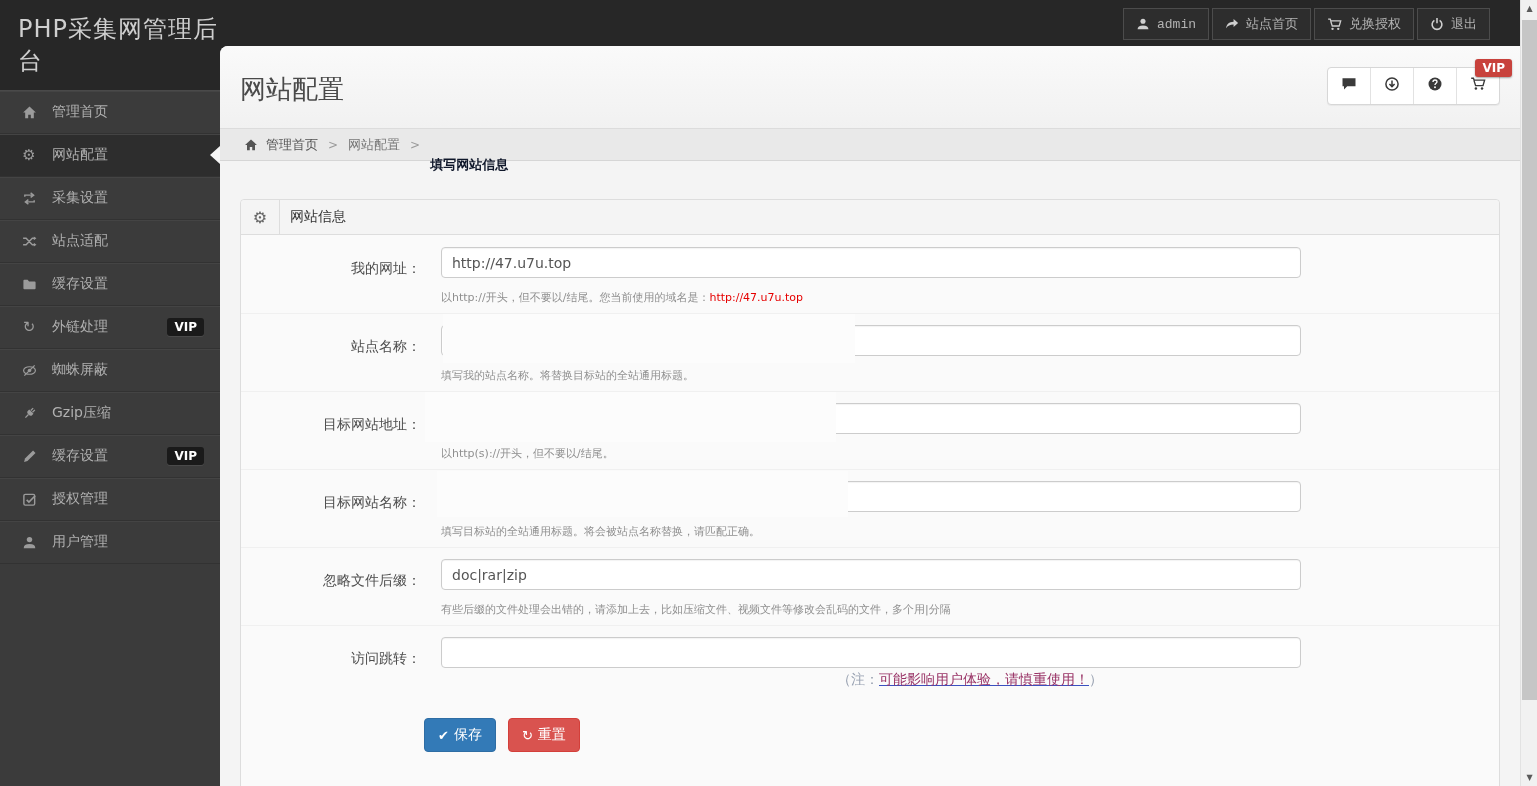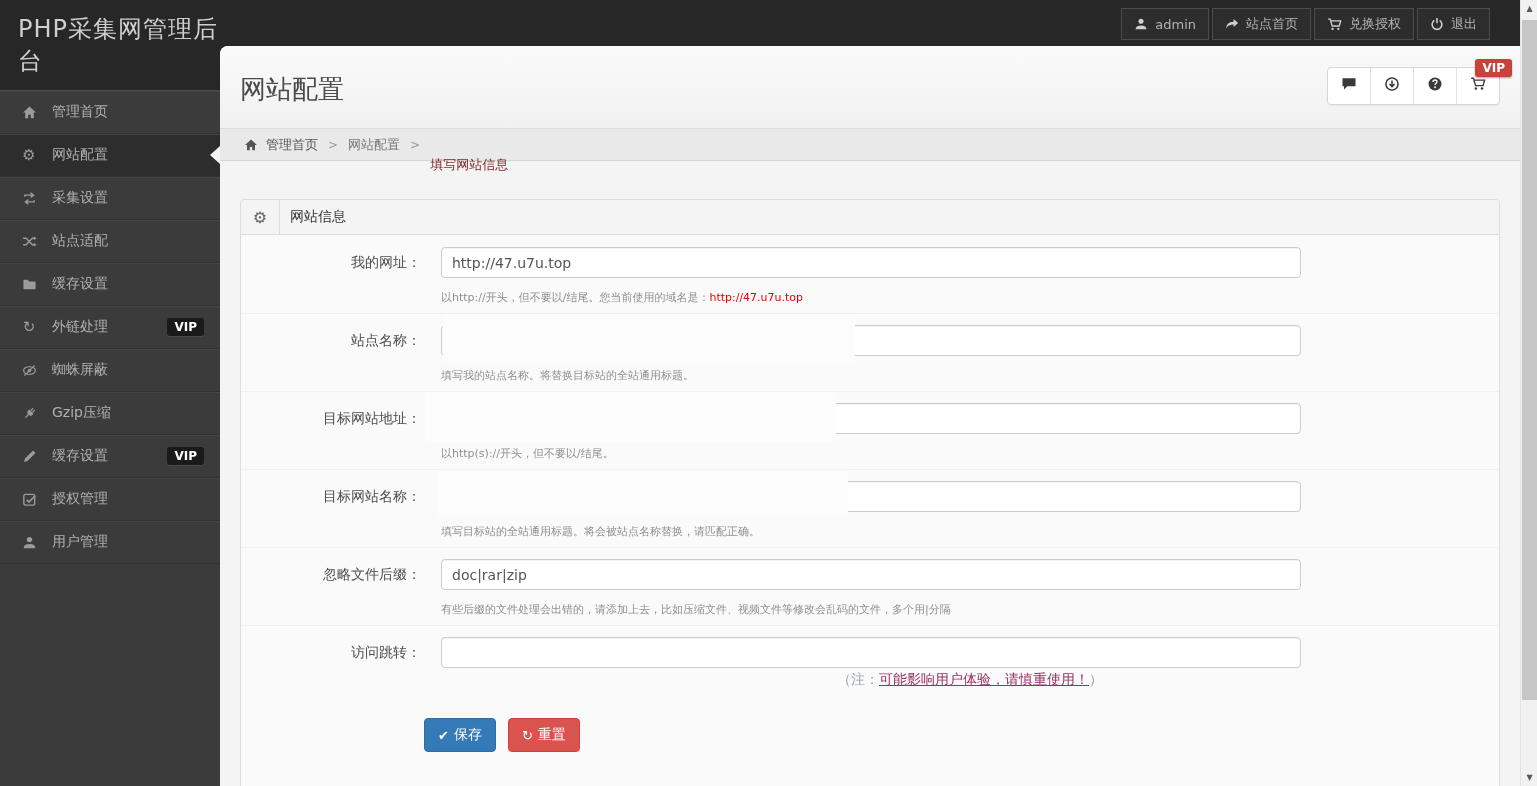--- a/index.html
+++ b/index.html
@@ -4,21 +4,21 @@
 <style>
   html,body{margin:0;padding:0;}
   body{font-family:"DejaVu Sans","Liberation Sans",sans-serif;}
   .app{position:relative;width:1537px;height:786px;overflow:hidden;background:#272727;}
 
   
   .brand{position:absolute;left:0;top:0;width:220px;height:90px;background:#272727;border-bottom:2px solid #1e1e1e;}
   .brand .logo{position:absolute;left:18px;top:0;height:90px;display:flex;align-items:center;color:#cfcfcf;font-size:24px;letter-spacing:1px;}
   .topbar{position:absolute;left:220px;top:0;width:1300px;height:46px;background:#272727;}
   .topnav{position:absolute;right:30px;top:8px;display:flex;gap:3px;}
-  .topnav .tn-item{display:flex;align-items:center;gap:7px;height:30px;padding:0 12px;border:1px solid #4c4c4c;background:rgba(255,255,255,0.03);color:#b3b3b3;font-size:13px;cursor:pointer;}
+  .topnav .tn-item{display:flex;align-items:center;gap:7px;height:30px;padding:0 12px;border:1px solid #4c4c4c;background:rgba(255,255,255,0.03);color:#b3b3b3;font-size:13px;cursor:pointer;font-family:Liberation Mono, monospace;}
   .topnav .tn-item svg{display:block;}
 
   
   .sidebar{position:absolute;left:0;top:90px;width:220px;bottom:0;background:#3b3b3b;border-top:1px solid #4a4a4a;}
   .sb-item{position:relative;height:42px;display:flex;align-items:center;padding-left:18px;color:#b0b0b0;font-size:14px;border-bottom:1px solid #323232;box-shadow:inset 0 1px 0 #444;cursor:pointer;}
   .sb-item.active{background:#2d2d2d;}
   .sb-item.active::after{content:"";position:absolute;right:0;top:50%;margin-top:-9px;border-top:9px solid transparent;border-bottom:9px solid transparent;border-right:10px solid #f5f5f5;}
   .sb-ico{width:22px;text-align:center;color:#9b9b9b;font-size:15px;line-height:1;}
   .sb-ico svg{display:block;margin:0 auto;}
   .sb-label{margin-left:12px;}
@@ -30,31 +30,31 @@
   .page-title{position:absolute;left:20px;top:26px;font-size:26px;color:#4a4a4a;}
   .tools{position:absolute;right:20px;top:21px;display:flex;border:1px solid #d7d7d7;border-radius:4px;background:#fff;box-shadow:0 1px 1px rgba(0,0,0,0.05);}
   .tool-btn{width:42px;height:36px;display:flex;align-items:center;justify-content:center;color:#3a3a3a;cursor:pointer;border-left:1px solid #e2e2e2;}
   .tool-btn:first-child{border-left:none;}
   .vip-flag{position:absolute;right:8px;top:13px;background:#c8423c;color:#fff;font-size:12px;font-weight:bold;padding:2px 7px;border-radius:3px;box-shadow:0 1px 2px rgba(0,0,0,0.35);z-index:5;}
 
   .breadcrumb{height:31px;background:#e9e9e9;border-top:1px solid #dcdcdc;border-bottom:1px solid #d6d6d6;display:flex;align-items:center;padding-left:24px;font-size:13px;color:#777;gap:10px;}
   .bc-home{color:#555;display:flex;align-items:center;cursor:pointer;}
   .bc-link{cursor:pointer;}
   .bc-sep{color:#9a9a9a;font-size:12px;}
-  .bc-current{color:#7f1d1d;font-weight:normal;margin-top:40px;}
+  .bc-current{color:#0f172a;font-weight:bold;margin-top:40px;}
 
   .main{padding:38px 20px 0;}
   .panel{background:#fafafa;border:1px solid #ddd;border-radius:4px;min-height:640px;}
   .panel-header{height:34px;background:#f4f4f4;border-bottom:1px solid #ddd;border-radius:4px 4px 0 0;display:flex;align-items:stretch;}
   .ph-icon{width:38px;display:flex;align-items:center;justify-content:center;border-right:1px solid #ddd;color:#666;font-size:16px;}
   .ph-title{display:flex;align-items:center;margin-left:10px;font-size:14px;color:#333;}
 
   .form-row{position:relative;padding:12px 0 8px;}
   .form-row + .form-row{border-top:1px solid #f0f0f0;padding-top:11px;}
-  .row-line{display:flex;align-items:center;}
+  .row-line{display:flex;align-items:flex-end;}
   .f-label{width:180px;text-align:right;margin-right:20px;font-size:14px;color:#4d4d4d;flex:none;}
   .f-input{width:838px;height:29px;border:1px solid #ccc;border-radius:4px;padding:0 10px;font-size:14px;color:#555;background:#fff;box-shadow:inset 0 1px 1px rgba(0,0,0,0.05);outline:none;font-family:inherit;}
   .f-help{margin:12px 0 0 200px;font-size:11px;color:#8f8f8f;}
   .f-help .red{color:#e60000;}
   .f-note{margin:3px 0 0 200px;font-size:14px;color:#97a0b0;text-align:center;}
   .f-note .warn-link{color:#993366;text-decoration:underline;text-decoration-color:#3a50c0;cursor:pointer;}
   .redact{position:absolute;background:#fcfcfc;z-index:3;}
   .redact.r2{left:202px;top:0;width:412px;height:49px;}
   .redact.r3{left:184px;top:0;width:411px;height:50px;}
   .redact.r4{left:196px;top:1px;width:411px;height:46px;}

